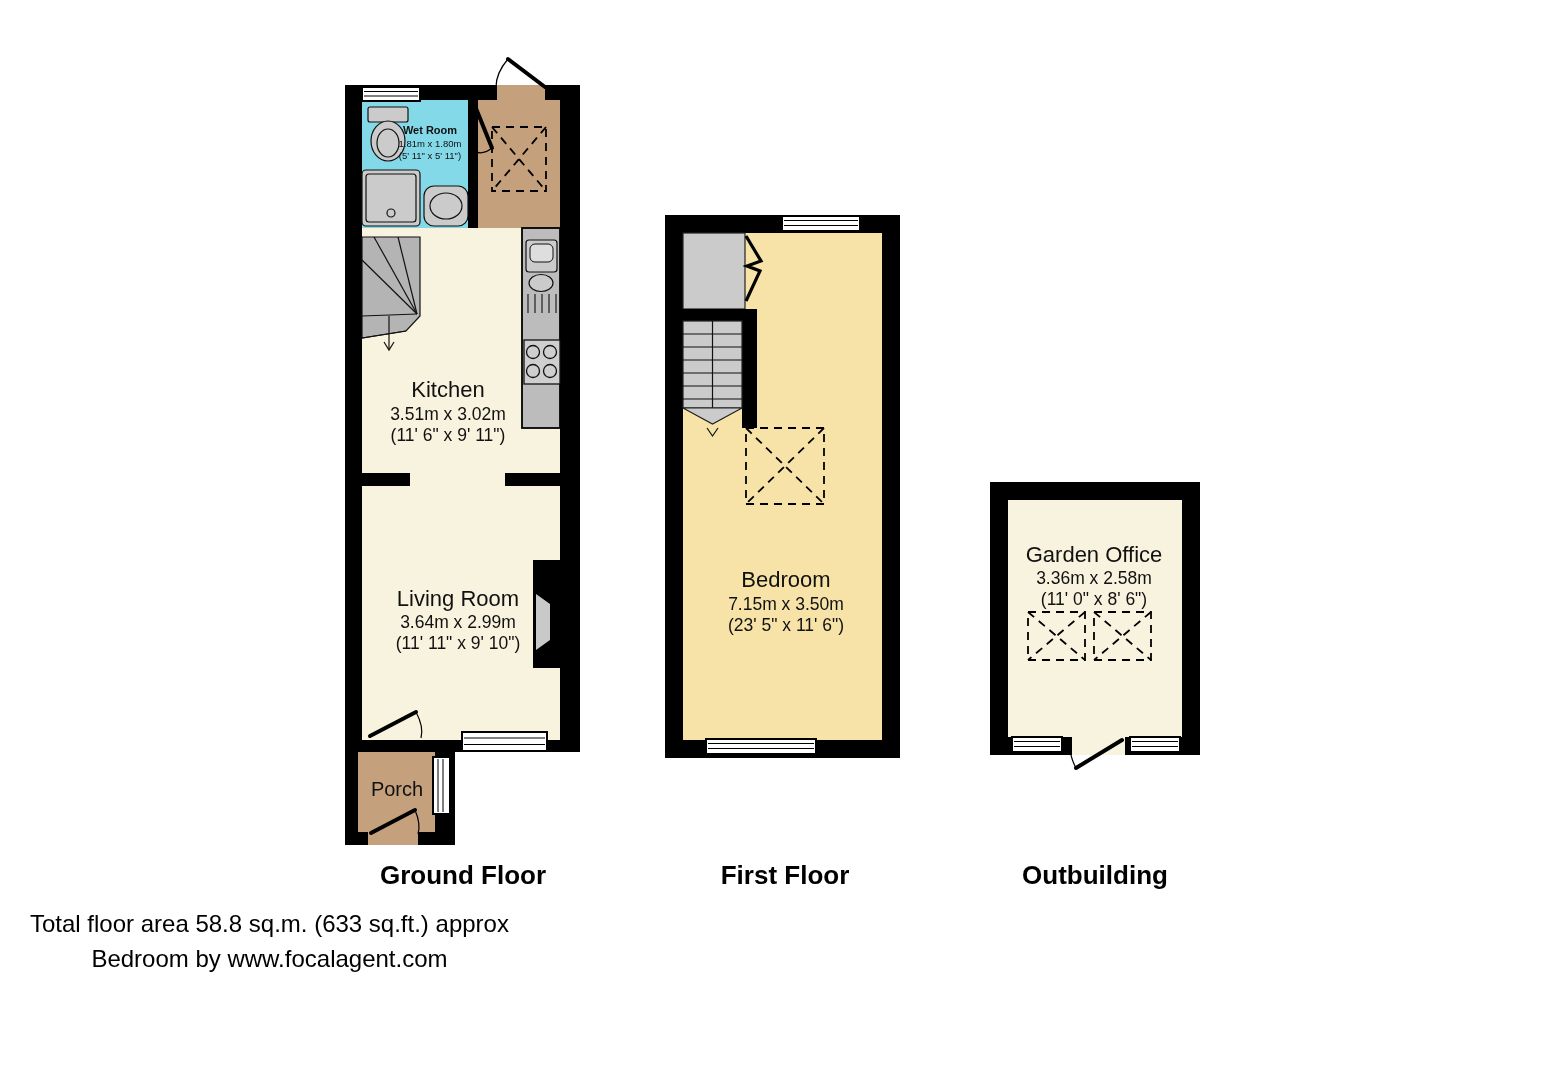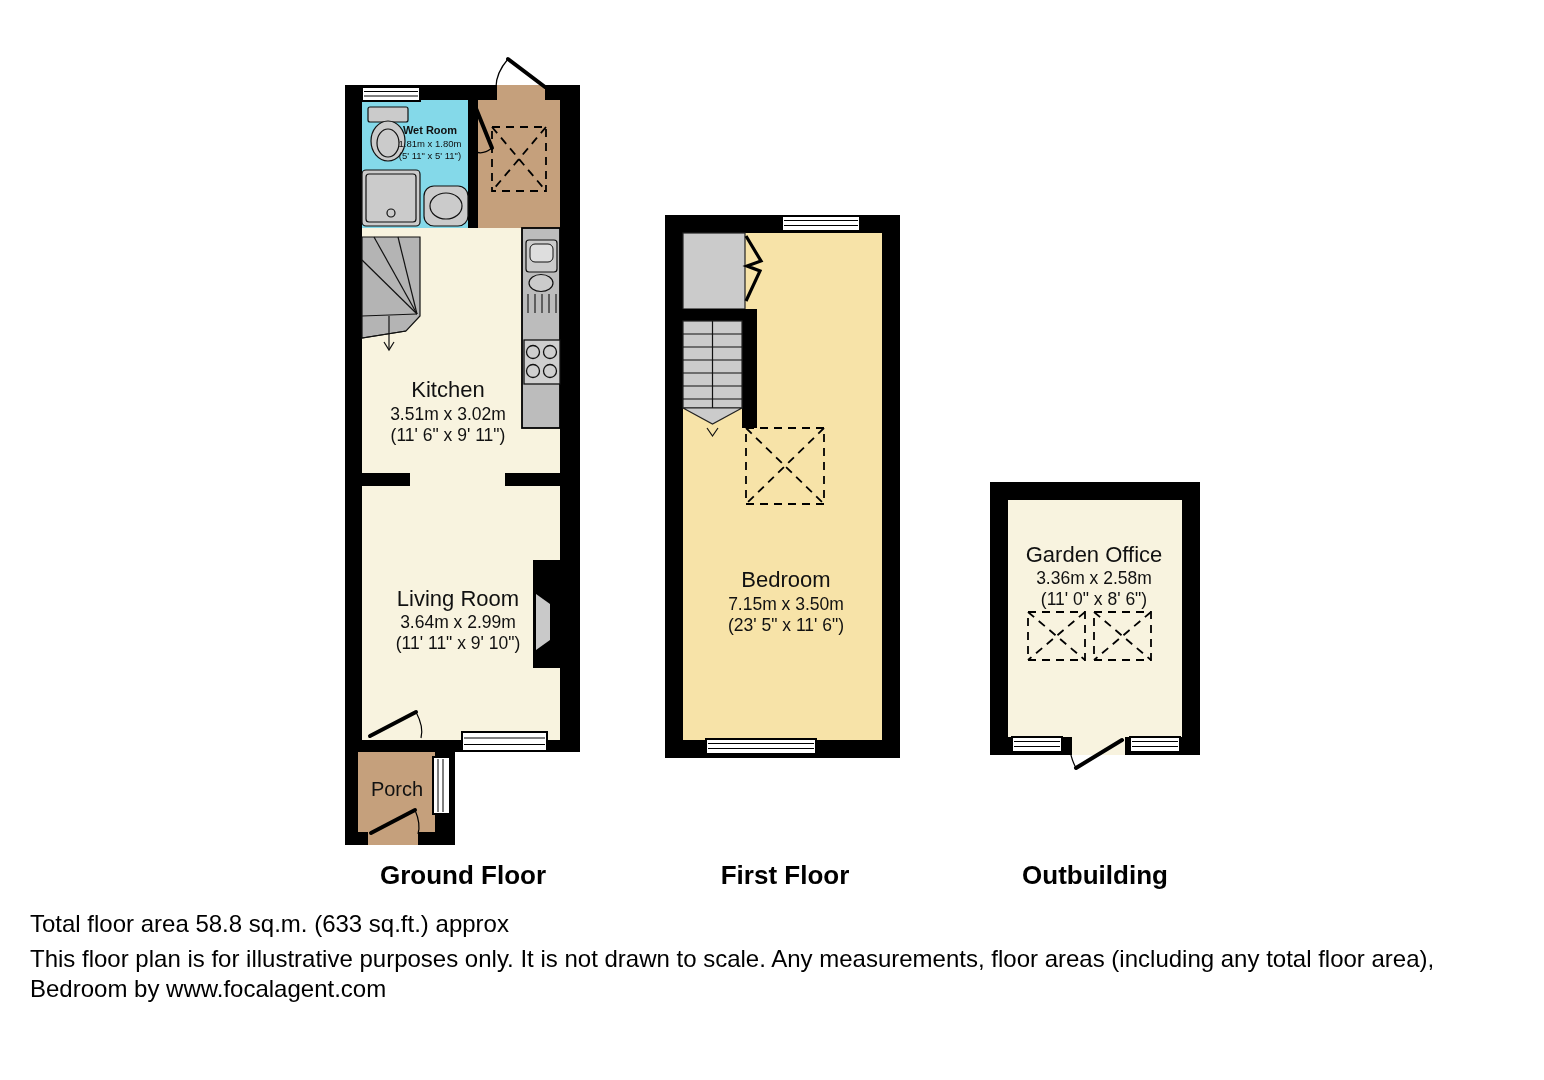--- a/index.html
+++ b/index.html
@@ -19,21 +19,21 @@
   .doorleaf{stroke:#000;stroke-width:4;stroke-linecap:round;}
   .doorarc{stroke:#000;stroke-width:1.2;fill:none;}
   .dash{fill:none;stroke:#000;stroke-width:1.8;stroke-dasharray:8 6;}
   .thin{stroke:#111;stroke-width:1.2;fill:none;}
   .room-name{font-size:22px;fill:#111;text-anchor:middle;}
   .room-dim{font-size:17.5px;fill:#111;text-anchor:middle;}
   .room-name-sm{font-size:11px;font-weight:bold;fill:#111;text-anchor:middle;}
   .room-dim-sm{font-size:9.5px;fill:#111;text-anchor:middle;}
   .porch-name{font-size:20px;fill:#111;text-anchor:middle;}
   .floor-label{font-size:26px;font-weight:bold;fill:#000;text-anchor:middle;}
-  .footer{position:absolute;left:30px;top:909px;font-size:24px;line-height:30px;color:#000;}
+  .footer{position:absolute;left:30px;top:909px;font-size:24px;line-height:30px;color:#000;text-align:center;}
   .footer-line.total{margin-bottom:5px;}
 </style>
 </head>
 <body>
 
 <svg width="1544" height="908" viewBox="0 0 1544 908">
 
   <g>
     <rect class="wall" x="345" y="85" width="235" height="667"></rect>
     <rect class="wall" x="345" y="740" width="110" height="105"></rect>
@@ -241,15 +241,14 @@
     <text class="room-dim" x="1094" y="605">(11' 0" x 8' 6")</text>
   </g>
 
   <text class="floor-label" x="463" y="884">Ground Floor</text>
   <text class="floor-label" x="785" y="884">First Floor</text>
   <text class="floor-label" x="1095" y="884">Outbuilding</text>
 </svg>
 
 <div class="footer">
   <div class="footer-line total">Total floor area 58.8 sq.m. (633 sq.ft.) approx</div>
-  <div class="footer-line">This floor plan is for illustrative purposes only. It is not drawn to scale. Any measurements, floor areas (including any total floor area),</div>
   <div class="footer-line">Bedroom by www.focalagent.com</div>
 </div>
 
 </body></html>

